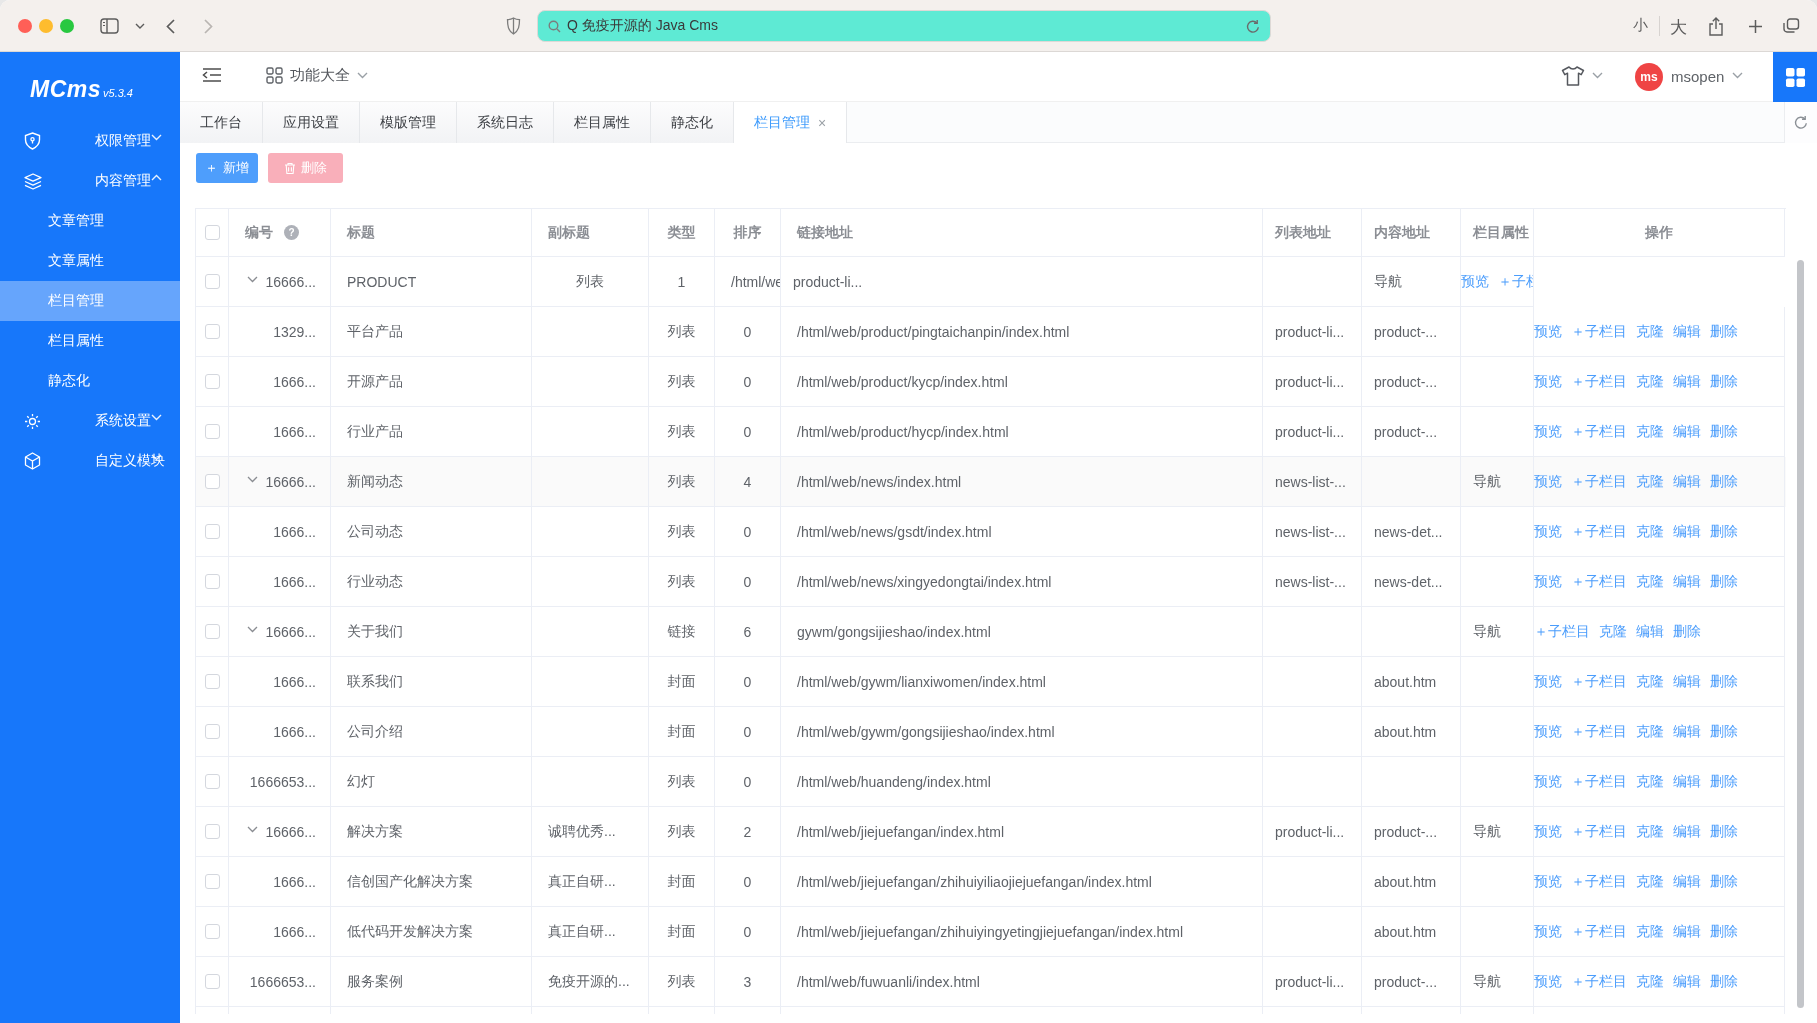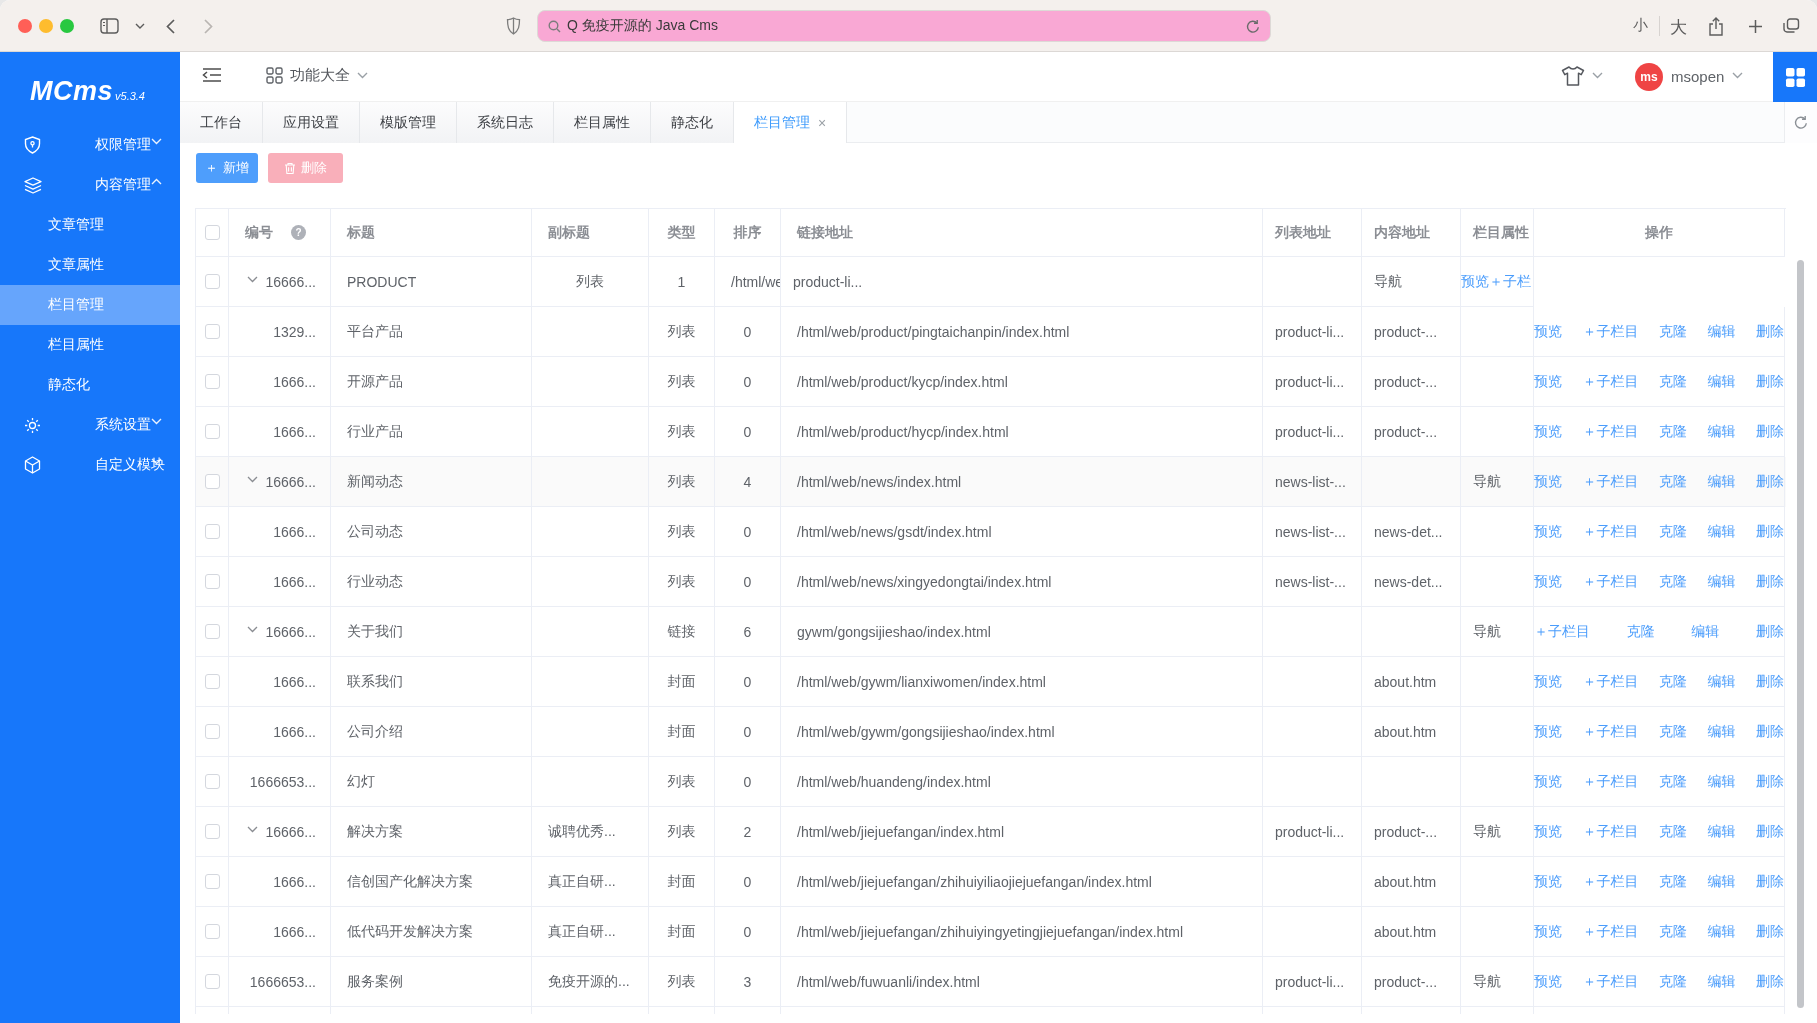--- a/index.html
+++ b/index.html
@@ -12,29 +12,29 @@
   
   .chrome { position:absolute; left:0; top:0; width:100%; height:52px; background:#f4f0ed;
             border-bottom:1px solid #dcd8d5; }
   .tlight { position:absolute; top:19px; width:14px; height:14px; border-radius:50%; }
   .tl-red{ left:18px; background:#ff5f57; } .tl-yellow{ left:39px; background:#febc2e; }
   .tl-green{ left:60px; background:#28c840; }
   .chrome-ic { position:absolute; top:13px; width:26px; height:26px; display:flex; align-items:center;
                justify-content:center; color:#5c5c5c; }
   .chrome-txt { position:absolute; top:16px; color:#5c5c5c; font-size:15px; }
   .chrome-divider { position:absolute; top:16px; width:1px; height:20px; background:#d7d3d0; }
-  .addr { position:absolute; left:537px; top:10px; width:734px; height:32px; background:#f9a8d4;
+  .addr { position:absolute; left:537px; top:10px; width:734px; height:32px; background:#5eead4;
           border:1px solid #ddd9d6; border-radius:8px; display:flex; align-items:center;
           padding:0 10px; color:#3a3a3a; font-size:14px; gap:6px; }
   .addr .reload { margin-left:auto; color:#6b6b6b; }
 
   
   .sidebar { position:absolute; left:0; top:52px; width:180px; bottom:0; background:#1777fa; color:#fff; }
   .logo { padding:24px 0 18px 30px; color:#fff; font-style:italic; }
-  .logo .big { font-size:27px; font-weight:bold; letter-spacing:.5px; }
+  .logo .big { font-size:23px; font-weight:bold; letter-spacing:.5px; }
   .logo .ver { font-size:11px; margin-left:2px;margin-top:22px; }
   .menu-item { height:40px; display:flex; align-items:center; padding-left:24px; font-size:14px;
                color:#fff; cursor:pointer; position:relative;gap:44px; }
   .menu-item .mi-icon { width:18px; height:18px; margin-right:9px; display:flex; align-items:center; }
   .menu-item .chev { position:absolute; right:18px; top:13px; width:11px; height:11px; color:rgba(255,255,255,.9); }
   .menu-child { padding-left:48px; }
   .menu-child.active { background:rgba(255,255,255,.34); }
 
   
   .appbar { position:absolute; left:180px; top:52px; right:0; height:50px; background:#fff;
@@ -74,26 +74,26 @@
 
   
   .tablewrap { position:absolute; left:15px; top:65px; width:1591px; height:806px; overflow:hidden;
                border-left:1px solid #ebeef5; border-top:1px solid #ebeef5; font-size:14px; }
   .trow { display:grid; grid-template-columns:33px 102px 201px 117px 66px 66px 482px 99px 99px 73px 251px; }
   .tcell { border-right:1px solid #ebeef5; border-bottom:1px solid #ebeef5; display:flex;
            align-items:center; min-width:0; white-space:nowrap; overflow:hidden; }
   .thead .tcell { height:48px; color:#8b8e94; font-weight:600; }
   .tbody .tcell { height:50px; color:#5f6369; }
   .c-sel { justify-content:center; }
-  .c-id-h { padding-left:16px; gap:18px; }
+  .c-id-h { padding-left:16px; gap:11px; }
   .c-id { justify-content:flex-end; padding-right:14px; gap:6px; }
   .c-left { padding-left:16px; }
   .c-center { justify-content:center; }
   .c-pad12 { padding-left:12px; }
-  .c-ops { justify-content:space-between; }
+  .c-ops { justify-content:flex-start; gap:9px; }
   .c-ops a { color:#4b9dfc; text-decoration:none; cursor:pointer; }
   .row-hl { background:#fafafa; }
   .checkbox { width:15px; height:15px; border:1px solid #d4d7de; border-radius:3px; background:#fff;
               cursor:pointer; }
   .help { width:15px; height:15px; border-radius:50%; background:#aeb1b8; color:#fff; font-size:10px;
           font-weight:bold; display:inline-flex; align-items:center; justify-content:center; cursor:pointer; }
   .caret { width:12px; height:12px; color:#8a8d92; cursor:pointer; flex:none; }
 
   .vscroll { position:absolute; left:1797px; top:260px; width:7px; height:748px; background:#c3c5c9;
              border-radius:4px; }

